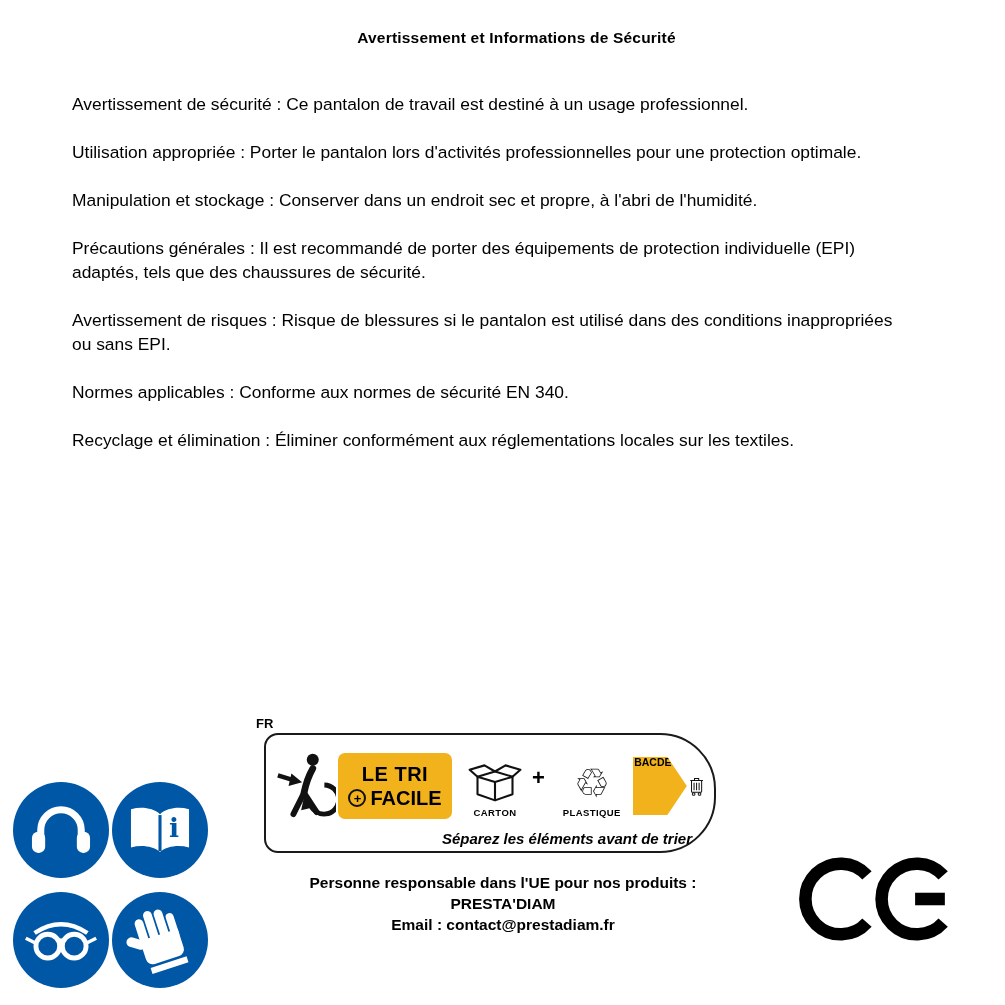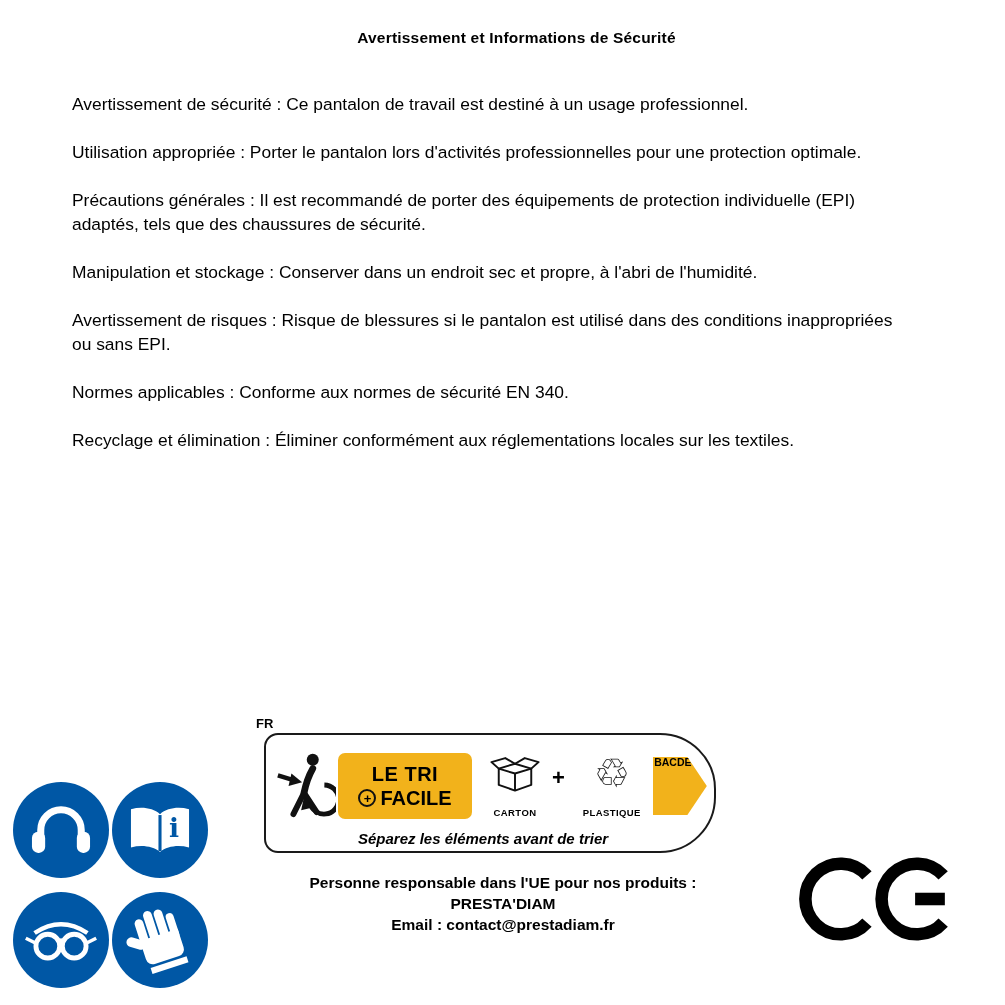--- a/index.html
+++ b/index.html
@@ -13,40 +13,40 @@
   .content { position:absolute; top:92px; left:72px; width:836px; font-size:17.4px; line-height:24px; }
   .content p { margin-bottom:24px; }
 
   
   .fr-label { position:absolute; left:256px; top:716px; font-size:13px; font-weight:bold; }
   .tri-badge { position:absolute; left:264px; top:733px; width:452px; height:120px;
                border:2.5px solid #1a1a1a; border-radius:14px 56px 56px 14px;
                background:#fff; padding:6px 10px 4px 8px; display:flex; flex-direction:column; }
   .tri-row { display:flex; align-items:center; flex:1; }
   .triman { width:62px; height:72px; flex:0 0 auto; }
-  .yellow-box { width:134px; height:66px; background:var(--yellow,#F2B21B); border-radius:7px;
+  .yellow-box { width:114px; height:66px; background:var(--yellow,#F2B21B); border-radius:7px;
                 display:flex; flex-direction:column; justify-content:center; align-items:center; gap:1px;
                 margin-left:2px; flex:0 0 auto; }
   .yellow-box .l1 { font-size:20px; font-weight:bold; letter-spacing:0.5px; }
   .yellow-box .l2 { display:flex; align-items:center; gap:4px; font-size:20px; font-weight:bold; }
   .plus-circle { width:18px; height:18px; border:2.2px solid #111; border-radius:50%;
                  display:flex; align-items:center; justify-content:center;
                  font-size:13px; font-weight:bold; line-height:1; }
   .mat { display:flex; flex-direction:column; align-items:center; justify-content:flex-end;
          height:64px; margin-left:14px; }
-  .mat-label { font-size:9.5px; font-weight:bold; letter-spacing:0.4px; margin-top:14px; }
+  .mat-label { font-size:9.5px; font-weight:bold; letter-spacing:0.4px; margin-top:4px; }
   .plus-sep { font-size:22px; font-weight:bold; margin:0 4px 16px 8px; }
   .recycle-glyph { font-family:"DejaVu Sans", sans-serif; font-size:40px; line-height:40px; color:#111; }
   .arrow-bac { width:54px; height:58px; background:var(--yellow,#F2B21B);
                clip-path:polygon(0 0, 64% 0, 100% 50%, 64% 100%, 0 100%);
                display:flex; flex-direction:row; justify-content:center; padding-left:3px;
                margin-left:12px; flex:0 0 auto; }
   .arrow-bac div { font-size:10.5px; font-weight:bold; line-height:11.5px; }
   .bin-icon { width:34px; height:48px; margin-left:2px; }
-  .tagline { text-align:center; font-style:italic; font-weight:bold; font-size:15px;
+  .tagline { text-align:right; font-style:italic; font-weight:bold; font-size:15px;
              padding-right:12px; margin-top:-1px; }
 
   
   .picto-grid { position:absolute; left:13px; top:782px; display:grid;
                 grid-template-columns:96px 96px; grid-auto-rows:96px; column-gap:3px; row-gap:14px; }
   .picto { width:96px; height:96px; border-radius:50%; background:var(--blue,#0057A5);
            display:flex; align-items:center; justify-content:center; }
   .picto svg { width:88px; height:88px; }
 
   
@@ -59,22 +59,22 @@
 </head>
 <body>
 
 <div class="canvas">
 
   <div class="doc-title">Avertissement et Informations de Sécurité</div>
 
   <div class="content">
     <p>Avertissement de sécurité : Ce pantalon de travail est destiné à un usage professionnel.</p>
     <p>Utilisation appropriée : Porter le pantalon lors d'activités professionnelles pour une protection optimale.</p>
+    <p>Manipulation et stockage : Conserver dans un endroit sec et propre, à l'abri de l'humidité.</p>
     <p>Précautions générales : Il est recommandé de porter des équipements de protection individuelle (EPI) adaptés, tels que des chaussures de sécurité.</p>
-    <p>Manipulation et stockage : Conserver dans un endroit sec et propre, à l'abri de l'humidité.</p>
     <p>Avertissement de risques : Risque de blessures si le pantalon est utilisé dans des conditions inappropriées ou sans EPI.</p>
     <p>Normes applicables : Conforme aux normes de sécurité EN 340.</p>
     <p>Recyclage et élimination : Éliminer conformément aux réglementations locales sur les textiles.</p>
   </div>
 
   <div class="fr-label">FR</div>
 
   <div class="tri-badge">
     <div class="tri-row">
 

